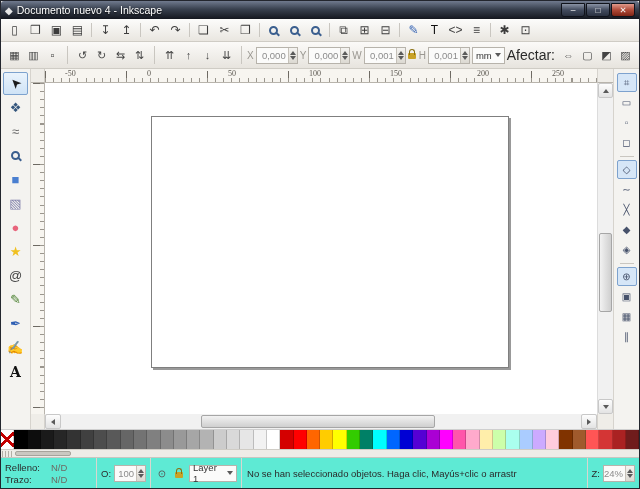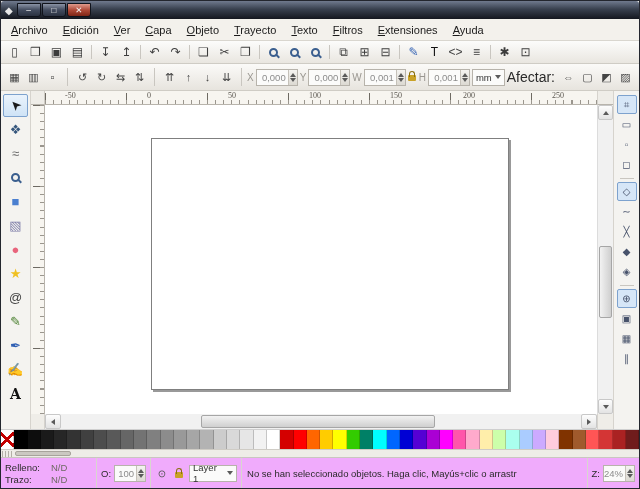--- a/index.html
+++ b/index.html
@@ -72,21 +72,21 @@
   .hruler { flex:1; position:relative; overflow:hidden; background:#f7f5f0; border-bottom:1px solid #b8b4ac;
             background-image:
               repeating-linear-gradient(90deg,#9a968e 0 1px, transparent 1px 8.1px),
               repeating-linear-gradient(90deg,#6e6a63 0 1px, transparent 1px 81px);
             background-size:100% 4px, 100% 11px;
             background-position:left bottom, left bottom;
             background-repeat:no-repeat;font-family:Liberation Serif, serif; }
   .rlabel { position:absolute; top:0; font-size:8px; color:#5a564f; }
   .hruler .rlabel:nth-child(1){left:20px} .hruler .rlabel:nth-child(2){left:102px}
   .hruler .rlabel:nth-child(3){left:183px} .hruler .rlabel:nth-child(4){left:264px}
-  .hruler .rlabel:nth-child(5){left:345px} .hruler .rlabel:nth-child(6){left:418px}
+  .hruler .rlabel:nth-child(5){left:345px} .hruler .rlabel:nth-child(6){left:432px}
   .hruler .rlabel:nth-child(7){left:507px}
   .ruler-spacer { flex:none; width:16px; background:#efede8; border-bottom:1px solid #b8b4ac; border-left:1px solid #d6d3cd; }
 
   .canvas-row { flex:1; display:flex; min-height:0; }
   .vruler { flex:none; width:14px; background:#f7f5f0; border-right:1px solid #b8b4ac;
             background-image:
               repeating-linear-gradient(#9a968e 0 1px, transparent 1px 8.1px),
               repeating-linear-gradient(#6e6a63 0 1px, transparent 1px 81px);
             background-size:4px 100%, 11px 100%;
             background-position:right top, right top;
@@ -124,21 +124,21 @@
   .swatch.none { background:
       linear-gradient(45deg, transparent 42%, #c40000 42% 58%, transparent 58%),
       linear-gradient(135deg, transparent 42%, #c40000 42% 58%, transparent 58%), #fff; }
 
   .palette-scroll { flex:none; height:8px; background:#eeece7; border-top:1px solid #cfccc5; position:relative; display:flex; align-items:center; }
   .pgrip { width:10px; height:6px; margin-left:1px;
            background:repeating-linear-gradient(90deg,#b3afa7 0 1px, transparent 1px 3px); }
   .pthumb { position:absolute; left:14px; top:1px; width:56px; height:5px; background:#cbc8c1; border:1px solid #a7a39b; border-radius:2px; }
 
   
-  .statusbar { flex:none; height:31px; display:flex; align-items:stretch; background:#f0abfc;
+  .statusbar { flex:none; height:31px; display:flex; align-items:stretch; background:#5eead4;
                border-top:1px solid #c9c6c0; font-size:9.5px; color:#2a2a2a; overflow:hidden; }
   .fillstroke { flex:none; width:96px; display:flex; flex-direction:column; justify-content:center; gap:1px;
                 padding-left:4px; border-right:1px solid #d9d6cf; }
   .fs-row { display:flex; gap:6px; }
   .fs-lbl { width:40px; }
   .fs-val { color:#6e6a63; }
   .opacity { flex:none; display:flex; align-items:center; gap:3px; padding:0 4px; border-right:1px solid #d9d6cf; }
   .layerctl { flex:none; display:flex; align-items:center; gap:3px; padding:0 4px; border-right:1px solid #d9d6cf; }
   .mini-btn { width:14px; height:14px; display:flex; align-items:center; justify-content:center; font-size:10px; color:#555; }
   .dd.layer { width:48px; }
@@ -164,40 +164,28 @@
   .tri-left  { border-top:3px solid transparent; border-bottom:3px solid transparent; border-right:4px solid #5a5a5a; }
   .tri-right { border-top:3px solid transparent; border-bottom:3px solid transparent; border-left:4px solid #5a5a5a; }
 </style>
 </head>
 <body>
 
 <div class="app">
 
   <div class="titlebar">
     <span class="win-icon">◆</span>
+    <span class="win-title">Documento nuevo 4 - Inkscape</span>
     <div class="win-controls">
       <button class="win-btn">–</button>
       <button class="win-btn">□</button>
       <button class="win-btn close">✕</button>
     </div>
   </div>
 
-  <div class="menubar">
-
-  <span class="menu-item">Archivo</span>
-      <span class="menu-item">Edición</span>
-      <span class="menu-item">Ver</span>
-      <span class="menu-item">Capa</span>
-      <span class="menu-item">Objeto</span>
-      <span class="menu-item">Trayecto</span>
-      <span class="menu-item">Texto</span>
-      <span class="menu-item">Filtros</span>
-      <span class="menu-item">Extensiones</span>
-      <span class="menu-item">Ayuda</span>
-    </div>
 
   <div class="cmdbar">
 
   <button class="cmd-btn">
       <span class="glyph">▯</span>
     </button>
       <button class="cmd-btn">
       <span class="glyph">❒</span>
     </button>
       <button class="cmd-btn">

